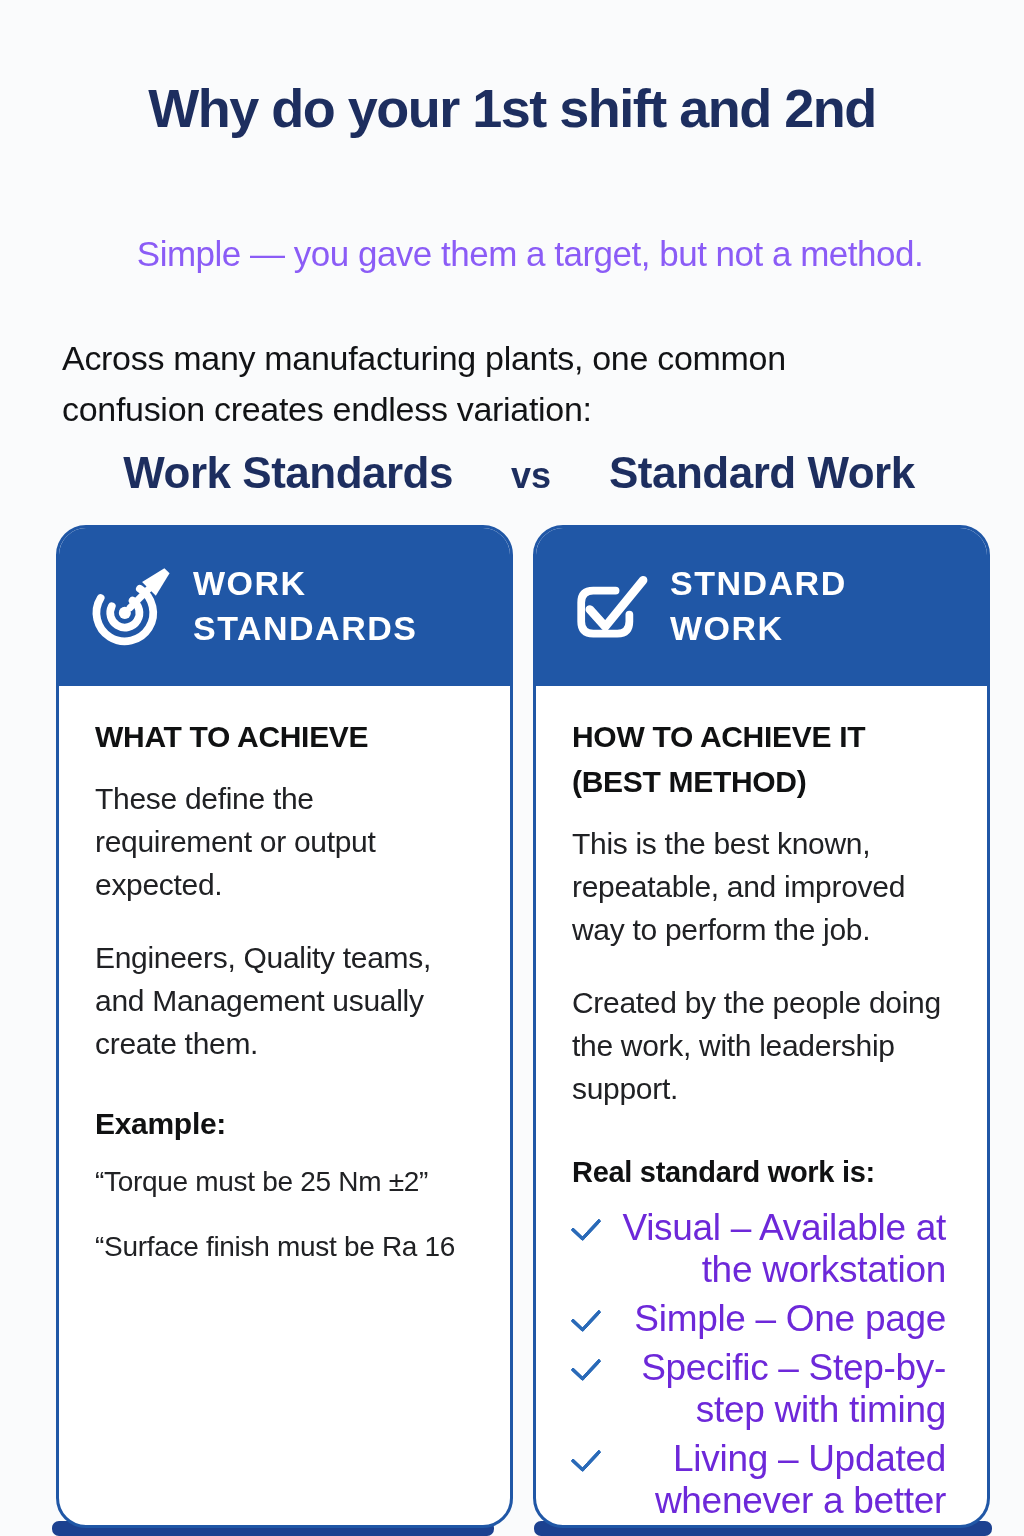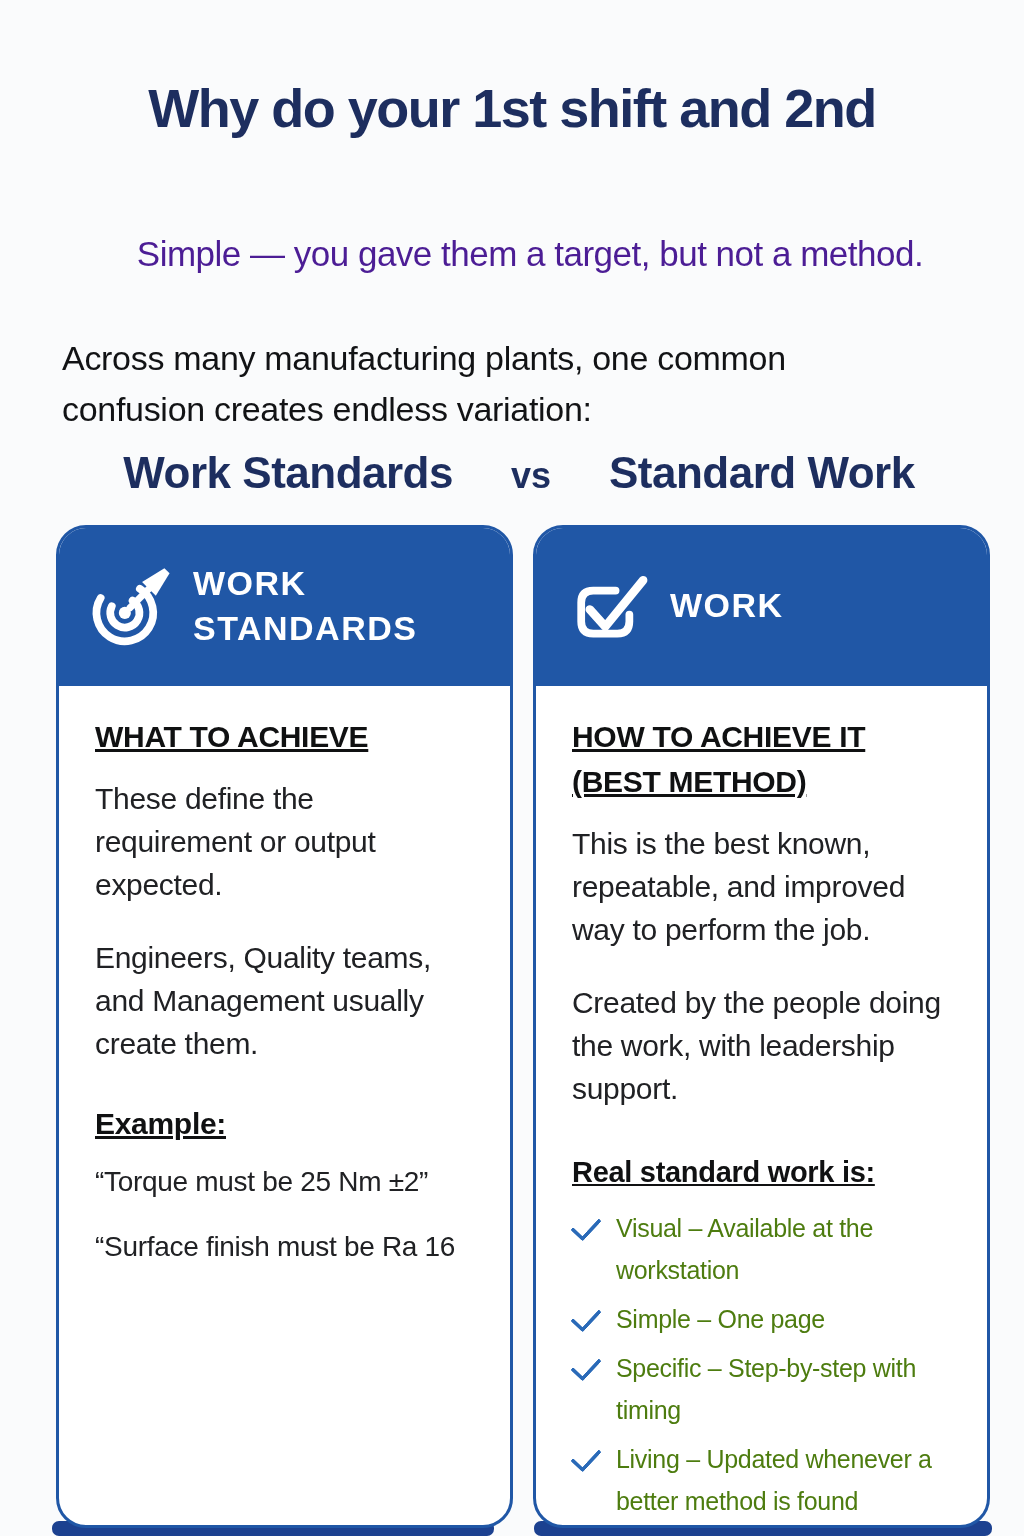--- a/index.html
+++ b/index.html
@@ -18,21 +18,21 @@
     text-align:center;
     color:#1d2e5f;
     font-weight:800;
     font-size:54px;
     line-height:77px;
     letter-spacing:-1.5px;
   }
   .subtitle{
     position:absolute;top:234px;left:0;right:0;
     text-align:center;
-    color:#4c1d95;
+    color:#8b5cf6;
     font-size:35px;
     letter-spacing:-0.5px;
     padding-left:36px;
   }
   .intro{
     position:absolute;top:333px;left:62px;right:30px;
     color:#121315;
     font-size:34px;
     line-height:51px;
     letter-spacing:-0.3px;
@@ -70,36 +70,36 @@
   .hdr-icon{flex:0 0 auto;width:86px;height:86px;}
   .hdr-title{
     color:#ffffff;font-weight:800;font-size:34px;line-height:45px;
     letter-spacing:1.5px;
   }
   .card-body{padding:28px 34px 0 36px;}
   .card-body h3{
     margin:0 0 18px 0;
     font-size:30px;font-weight:700;color:#101112;line-height:45px;
     letter-spacing:-0.3px;
-    text-decoration:underline;
   }
   .card-body p{
     margin:0 0 30px 0;
     font-size:30px;color:#202124;line-height:43px;
     letter-spacing:-0.3px;
   }
   .card-body p.quote{font-size:28px;margin:0 0 22px 0;}
   .ex-label{margin-top:36px !important;margin-bottom:14px !important;}
   .list-title{margin:40px 0 12px 0 !important;font-size:29px !important;}
   .checklist{list-style:none;margin:0;padding:0;}
   .checklist li{
     display:flex;gap:16px;align-items:flex-start;
-    font-size:25px;color:#4d7c0f;line-height:42px;
+    font-size:37px;color:#6d28d9;line-height:42px;
     letter-spacing:-0.3px;
     margin-bottom:7px;
+    text-align:right;
   }
   .checklist .txt{flex:1;max-width:330px;}
   .checkmark{
     flex:0 0 auto;
     width:24px;height:13px;
     border-left:4.5px solid #2a6ab8;
     border-bottom:4.5px solid #2a6ab8;
     transform:rotate(-47deg);
     margin-top:10px;
     border-radius:2px;
@@ -172,20 +172,21 @@
       <div class="card-header">
         <span class="hdr-icon">
           <svg viewBox="0 0 100 100" width="86" height="86">
             <g fill="none" stroke="#ffffff" stroke-linecap="round" stroke-linejoin="round">
               <path d="M60 32 L34 32 Q20 32 20 46 L20 68 Q20 82 34 82 L62 82 Q76 82 76 68 L76 60" stroke-width="9"></path>
               <path d="M30 54 L48 74 L92 20" stroke-width="10"></path>
             </g>
           </svg>
         </span>
         <span class="hdr-title">
+          <div>STNDARD</div>
           <div>WORK</div>
         </span>
       </div>
       <div class="card-body">
         <h3>
           <div>HOW TO ACHIEVE IT</div>
           <div>(BEST METHOD)</div>
         </h3>
         <p class="p2">This is the best known, repeatable, and improved way to perform the job.</p>
         <p class="p2">Created by the people doing the work, with leadership support.</p>

